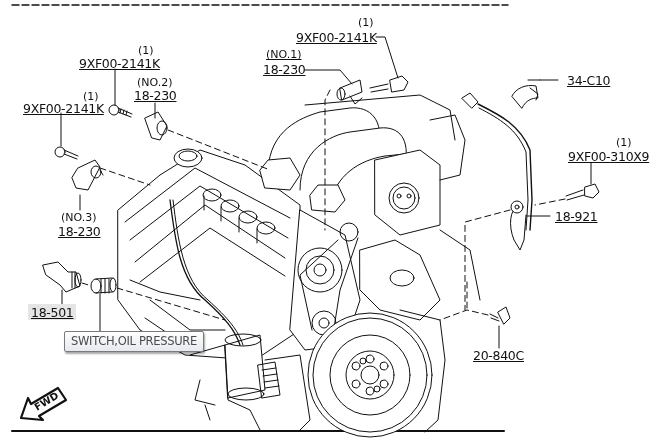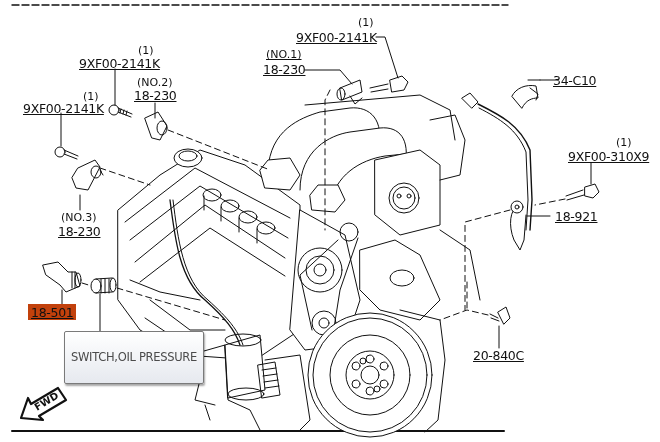--- a/index.html
+++ b/index.html
@@ -3,22 +3,22 @@
 <meta charset="utf-8">
 <style>
   html, body { margin: 0; padding: 0; background: #ffffff; }
   body { width: 660px; height: 442px; position: relative; overflow: hidden;
          font-family: "Liberation Sans", sans-serif; }
   #stage { position: absolute; left: 0; top: 0; width: 660px; height: 442px; }
   .lbl { position: absolute; font-family: "DejaVu Sans", sans-serif; font-size: 12.5px;
          color: #111; line-height: 13px; white-space: nowrap; letter-spacing: -0.3px; text-decoration: underline; }
   .qty { position: absolute; font-family: "DejaVu Sans", sans-serif; font-size: 11px;
          color: #111; line-height: 12px; white-space: nowrap; }
-  .hl { background: #c2410c; padding: 2px 3px 1px 3px; }
-  .tooltip { position: absolute; left: 64px; top: 331px; height: 19px; padding: 16px 6px;
+  .hl { background: #e5e5e5; padding: 2px 3px 1px 3px; }
+  .tooltip { position: absolute; left: 64px; top: 331px; height: 19px; padding: 0 6px;
              border: 1px solid #7a7a7a; border-radius: 2px;
              background: linear-gradient(#ffffff, #e6e9ef);
              box-shadow: 1px 2px 2px rgba(0,0,0,0.35);
              font-family: "DejaVu Sans", sans-serif; font-size: 11.5px; line-height: 19px;
              color: #4b4b4b; letter-spacing: -0.3px; white-space: nowrap; }
   .fwd { position: absolute; left: 18px; top: 384px; }
   svg text { font-family: "DejaVu Sans", sans-serif; }
 </style>
 </head>
 <body>
@@ -225,21 +225,21 @@
 
 <div class="qty" style="left:61px;top:212px;">(NO.3)</div>
 <div class="lbl" style="left:58px;top:225px;">18-230</div>
 
 <div class="qty" style="left:358px;top:17px;">(1)</div>
 <div class="lbl" style="left:296px;top:31px;">9XF00-2141K</div>
 
 <div class="qty" style="left:266px;top:49px;text-decoration:underline;">(NO.1)</div>
 <div class="lbl" style="left:263px;top:63px;">18-230</div>
 
-<div class="lbl" style="left:553px;top:74px;">34-C10</div>
+<div class="lbl" style="left:567px;top:74px;">34-C10</div>
 
 <div class="qty" style="left:616px;top:137px;">(1)</div>
 <div class="lbl" style="left:554px;top:150px;margin-left:14px;">9XF00-310X9</div>
 
 <div class="lbl" style="left:555px;top:210px;">18-921</div>
 
 <div class="lbl hl" style="left:28px;top:304px;">18-501</div>
 
 <div class="lbl" style="left:473px;top:349px;">20-840C</div>
 

